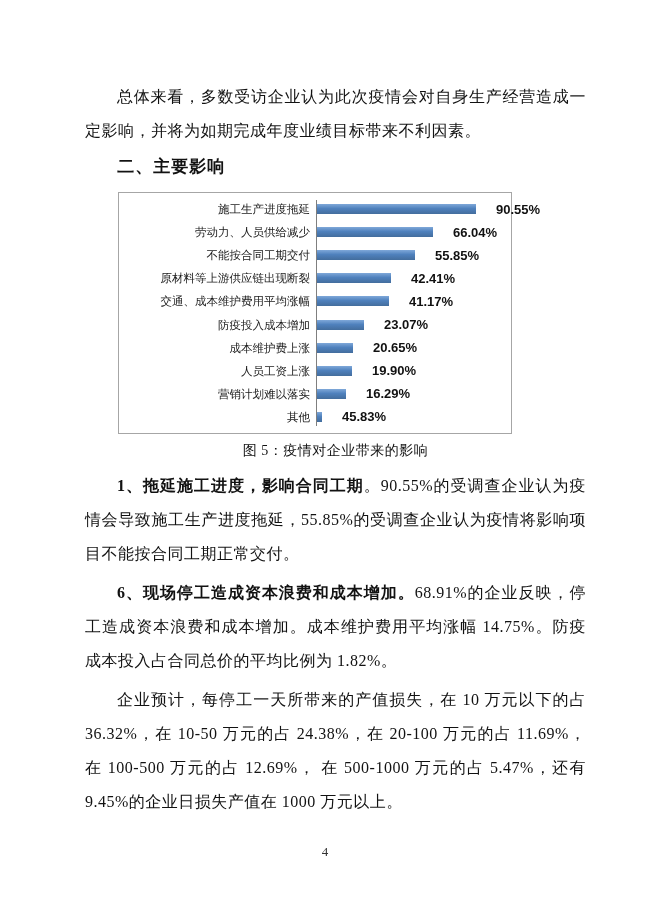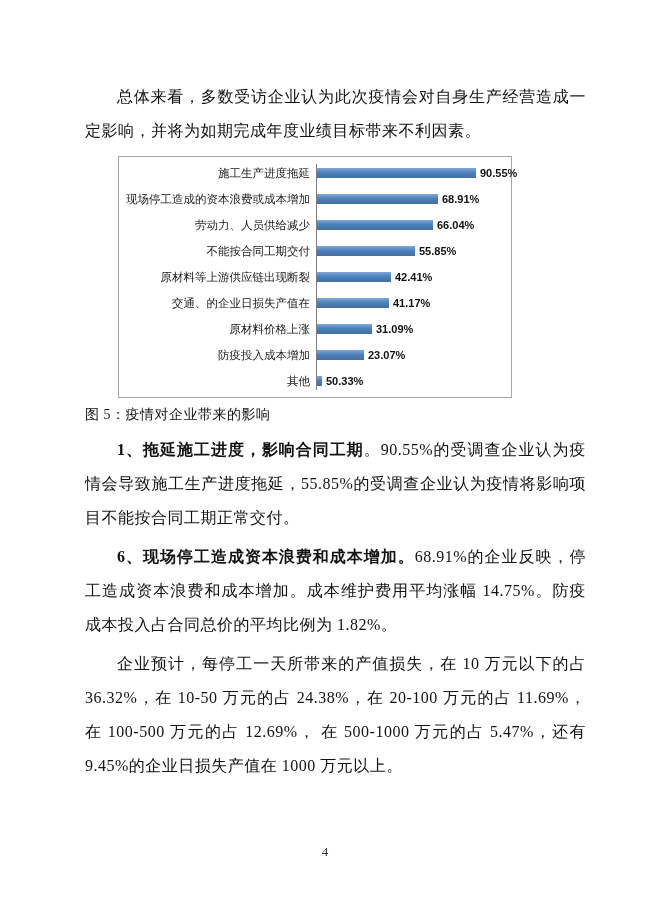--- a/index.html
+++ b/index.html
@@ -70,30 +70,30 @@
     flex:1;
     display:flex;
     align-items:center;
     padding-left:1px;
   }
   .chart-bar {
     height:10px;
     background:linear-gradient(180deg, #7fa8d9 0%, #4f81bd 45%, #436d9d 100%);
   }
   .chart-val {
-    margin-left:4px;
-    font-size:11px;
+    margin-left:20px;
+    font-size:13px;
     font-weight:bold;
     font-family:"Liberation Sans", sans-serif;
     color:#111111;
     white-space:nowrap;
   }
   .caption {
     margin:5px 0 6px 0;
-    text-align:left;
+    text-align:center;
     font-size:14px;
     line-height:24px;
     color:#121212;
     letter-spacing:0.5px;
   }
   .pageno {
     position:absolute;
     left:0; right:0; top:844px;
     text-align:center;
     font-size:13px;
@@ -101,39 +101,33 @@
     font-family:"Liberation Serif", serif;
   }
 </style>
 </head>
 <body>
 
 <div class="page">
 
   <p class="para">总体来看，多数受访企业认为此次疫情会对自身生产经营造成一定影响，并将为如期完成年度业绩目标带来不利因素。</p>
 
+  <h2 class="heading">二、主要影响</h2>
 
   <div class="chart-box">
     <div class="chart-axis"></div>
 
   <div class="chart-row">
         <div class="chart-cat">施工生产进度拖延</div>
         <div class="chart-plot">
           <div class="chart-bar" style="width: 159px;"></div>
           <span class="chart-val">90.55%</span>
         </div>
       </div>
       <div class="chart-row">
-        <div class="chart-cat">现场停工造成的资本浪费或成本增加</div>
-        <div class="chart-plot">
-          <div class="chart-bar" style="width: 121px;"></div>
-          <span class="chart-val">68.91%</span>
-        </div>
-      </div>
-      <div class="chart-row">
         <div class="chart-cat">劳动力、人员供给减少</div>
         <div class="chart-plot">
           <div class="chart-bar" style="width: 116px;"></div>
           <span class="chart-val">66.04%</span>
         </div>
       </div>
       <div class="chart-row">
         <div class="chart-cat">不能按合同工期交付</div>
         <div class="chart-plot">
           <div class="chart-bar" style="width: 98px;"></div>
@@ -141,45 +135,59 @@
         </div>
       </div>
       <div class="chart-row">
         <div class="chart-cat">原材料等上游供应链出现断裂</div>
         <div class="chart-plot">
           <div class="chart-bar" style="width: 74px;"></div>
           <span class="chart-val">42.41%</span>
         </div>
       </div>
       <div class="chart-row">
-        <div class="chart-cat">交通、的企业日损失产值在</div>
+        <div class="chart-cat">交通、成本维护费用平均涨幅</div>
         <div class="chart-plot">
           <div class="chart-bar" style="width: 72px;"></div>
           <span class="chart-val">41.17%</span>
         </div>
       </div>
       <div class="chart-row">
-        <div class="chart-cat">原材料价格上涨</div>
-        <div class="chart-plot">
-          <div class="chart-bar" style="width: 55px;"></div>
-          <span class="chart-val">31.09%</span>
-        </div>
-      </div>
-      <div class="chart-row">
         <div class="chart-cat">防疫投入成本增加</div>
         <div class="chart-plot">
           <div class="chart-bar" style="width: 47px;"></div>
           <span class="chart-val">23.07%</span>
         </div>
       </div>
       <div class="chart-row">
+        <div class="chart-cat">成本维护费上涨</div>
+        <div class="chart-plot">
+          <div class="chart-bar" style="width: 36px;"></div>
+          <span class="chart-val">20.65%</span>
+        </div>
+      </div>
+      <div class="chart-row">
+        <div class="chart-cat">人员工资上涨</div>
+        <div class="chart-plot">
+          <div class="chart-bar" style="width: 35px;"></div>
+          <span class="chart-val">19.90%</span>
+        </div>
+      </div>
+      <div class="chart-row">
+        <div class="chart-cat">营销计划难以落实</div>
+        <div class="chart-plot">
+          <div class="chart-bar" style="width: 29px;"></div>
+          <span class="chart-val">16.29%</span>
+        </div>
+      </div>
+      <div class="chart-row">
         <div class="chart-cat">其他</div>
         <div class="chart-plot">
           <div class="chart-bar" style="width: 5px;"></div>
-          <span class="chart-val">50.33%</span>
+          <span class="chart-val">45.83%</span>
         </div>
       </div>
     </div>
 
   <div class="caption">图 5：疫情对企业带来的影响</div>
 
   <p class="para"><b>1、拖延施工进度，影响合同工期</b><span>。90.55%的受调查企业认为疫情会导致施工生产进度拖延，55.85%的受调查企业认为疫情将影响项目不能按合同工期正常交付。</span></p>
 
   <p class="para"><b>6、现场停工造成资本浪费和成本增加。</b><span>68.91%的企业反映，停工造成资本浪费和成本增加。成本维护费用平均涨幅 14.75%。防疫成本投入占合同总价的平均比例为 1.82%。</span></p>
 

